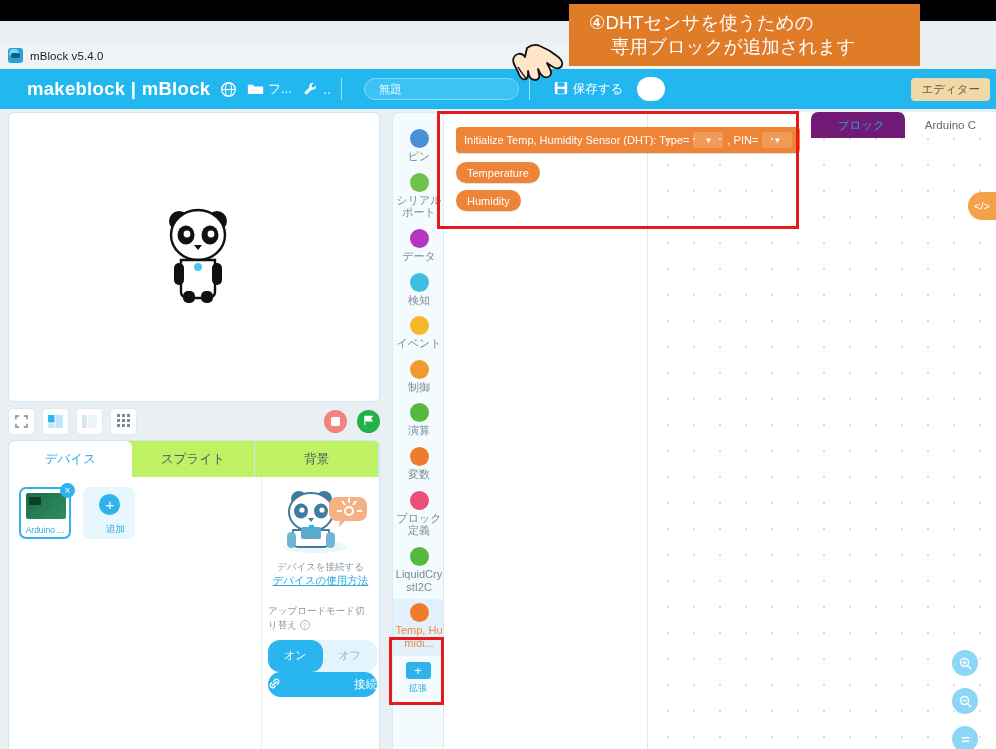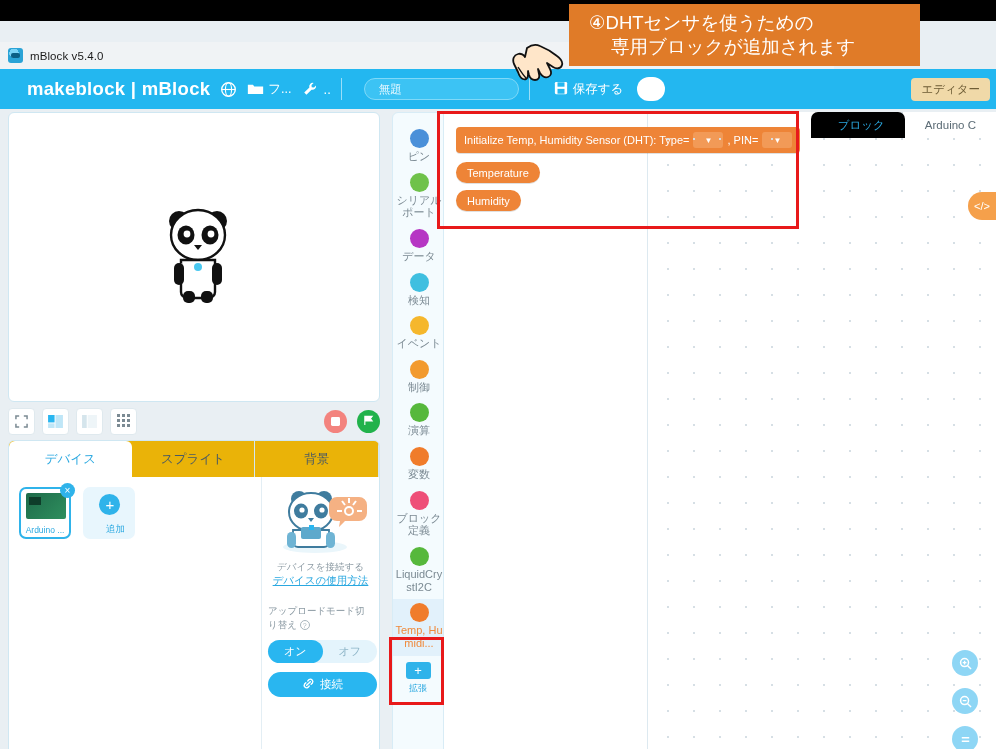--- a/index.html
+++ b/index.html
@@ -62,21 +62,21 @@
   #panda{ position:absolute; left:152px; top:92px; width:74px;height:100px; }
   #stage-ctrl{ position:absolute; left:8px; top:385px; width:372px; height:30px;
     display:flex; align-items:center; }
   .layout-btn{ width:27px;height:27px;background:#fff;border:1px solid #dfe9ee;
     border-radius:4px; margin-right:7px; display:flex;align-items:center;justify-content:center;}
   .run-btns{ margin-left:auto; display:flex; gap:10px; align-items:center; }
   .circ{ width:23px;height:23px;border-radius:50%;display:flex;align-items:center;justify-content:center;}
   
   #panel{ position:absolute; left:8px; top:419px; width:372px; height:322px;
     background:#fff; border:1px solid #cfe7f2; border-radius:6px 6px 0 0; overflow:hidden;}
-  #tabs{ display:flex; height:36px; background:#eab308; }
+  #tabs{ display:flex; height:36px; background:#bef264; }
   .tab{ flex:1; display:flex;align-items:center;justify-content:center;
     font-size:12.5px; color:#4a5a64; border-right:1px solid #d3e7f1;}
   .tab.active{ background:#fff; color:#2aa8e0; border-radius:6px 6px 0 0; border-right:none;}
   #panel-body{ display:flex; height:286px; }
   #device-col{ width:254px; border-right:1px solid #e3eef4; position:relative; padding:10px;}
   .dev-card{
     width:52px;height:52px;border:2px solid #2fb3ea;border-radius:7px;
     position:relative; background:#fff; display:inline-block; vertical-align:top;
   }
   .dev-chip{ position:absolute; left:5px; top:4px; width:40px;height:26px;border-radius:2px;
@@ -90,26 +90,26 @@
     display:inline-block;vertical-align:top;margin-left:8px;position:relative;}
   .add-plus{ position:absolute;left:16px;top:7px;width:21px;height:21px;border-radius:50%;
     background:#2fb3ea;color:#fff;font-size:15px;line-height:21px;text-align:center;}
   .add-label{ position:absolute;left:0;bottom:3px;width:100%;text-align:center;font-size:9.5px;color:#2aa8e0;padding-left:12px;}
   #connect-col{ width:117px; padding:8px 6px; text-align:center; }
   #connect-col .cap{ font-size:9.5px;color:#8c9aa3; margin-top:2px;}
   #howto{ display:block;font-size:10.5px;color:#2aa8e0;text-decoration:underline;}
   #upmode{ font-size:9.5px;color:#8a99a2;text-align:left;margin-top:16px;line-height:1.5;}
   .qmark{ display:inline-block;width:10px;height:10px;border:1px solid #a9b6bd;border-radius:50%;
     font-size:7px;line-height:9px;text-align:center;color:#a9b6bd;}
-  #toggle{ margin-top:7px; width:109px;height:23px;border-radius:12px;background:#e4f4fc;display:flex;text-align:right;}
+  #toggle{ margin-top:7px; width:109px;height:32px;border-radius:12px;background:#e4f4fc;display:flex;text-align:right;}
   #toggle .on{ flex:1;border-radius:12px;background:#29b6f0;color:#fff;font-size:11px;
     display:flex;align-items:center;justify-content:center;}
   #toggle .off{ flex:1;color:#8fb6c8;font-size:11px;display:flex;align-items:center;justify-content:center;}
-  #conn-btn{ margin-top:9px;width:109px;height:25px;border-radius:13px;background:#29b6f0;color:#fff;
-    font-size:11.5px;display:flex;align-items:center;justify-content:center;gap:5px;}
+  #conn-btn{ width:109px;height:25px;border-radius:13px;background:#29b6f0;color:#fff;
+    font-size:11.5px;display:flex;align-items:center;justify-content:space-between;gap:5px;}
   
   #cats{ position:absolute; left:392px; top:91px; width:52px; height:650px;
     background:#f4fbfe; border:1px solid #d8ecf6; border-radius:6px 0 0 6px;
     padding-top:12px; overflow:hidden;}
   .cat{ width:52px; padding:4px 2px 6px; text-align:center; }
   .cat .dot{ width:19px;height:19px;border-radius:50%;margin:0 auto 2px;}
   .cat .nm{ font-size:11px;color:#7b8a93;line-height:1.15;word-break:break-all;}
   .cat.sel{ background:#e2f1fb; }
   .cat.sel .nm{ color:#ef8a3c; }
   #ext-btn{ text-align:center; margin-top:6px; }
@@ -127,21 +127,21 @@
     display:flex;align-items:center; box-shadow:0 1px 0 rgba(0,0,0,.12);}
   #blk-init{ left:12px; top:15px; height:26px; border-radius:4px; padding:0 8px; gap:4px; white-space:nowrap;}
   .ddl{ width:30px;height:16px;border-radius:3px;background:#f29a57;
     display:flex;align-items:center;justify-content:center;font-size:8px;}
   #blk-temp{ left:12px; top:50px; height:21px; border-radius:11px; padding:0 11px;}
   #blk-hum{ left:12px; top:78px; height:21px; border-radius:11px; padding:0 11px;}
   
   #ws-tabs{ position:absolute; right:0; top:0; display:flex; height:26px; z-index:6;}
   .wtab{ padding:0 20px;height:26px;display:flex;align-items:center;font-size:11.5px;
      border-radius:7px 7px 0 0;}
-  .wtab.act{ background:#000000;color:#2aa8e0;padding-left:27px; }
+  .wtab.act{ background:#701a75;color:#2aa8e0;padding-left:27px; }
   .wtab.ina{ background:#fff;color:#5b6b75; }
   #code-btn{ position:absolute;right:0;top:80px;width:28px;height:28px;
     border-radius:14px 0 0 14px;background:#f5a04b;color:#fff;font-size:11px;
     display:flex;align-items:center;justify-content:center;}
   .zbtn{ position:absolute;right:18px;width:26px;height:26px;border-radius:50%;
     background:#8ed6f5;color:#fff;display:flex;align-items:center;justify-content:center;}
   
   #ann{
     position:absolute; left:569px; top:4px; width:351px; height:62px;
     background:#e07b28; color:#fff;

